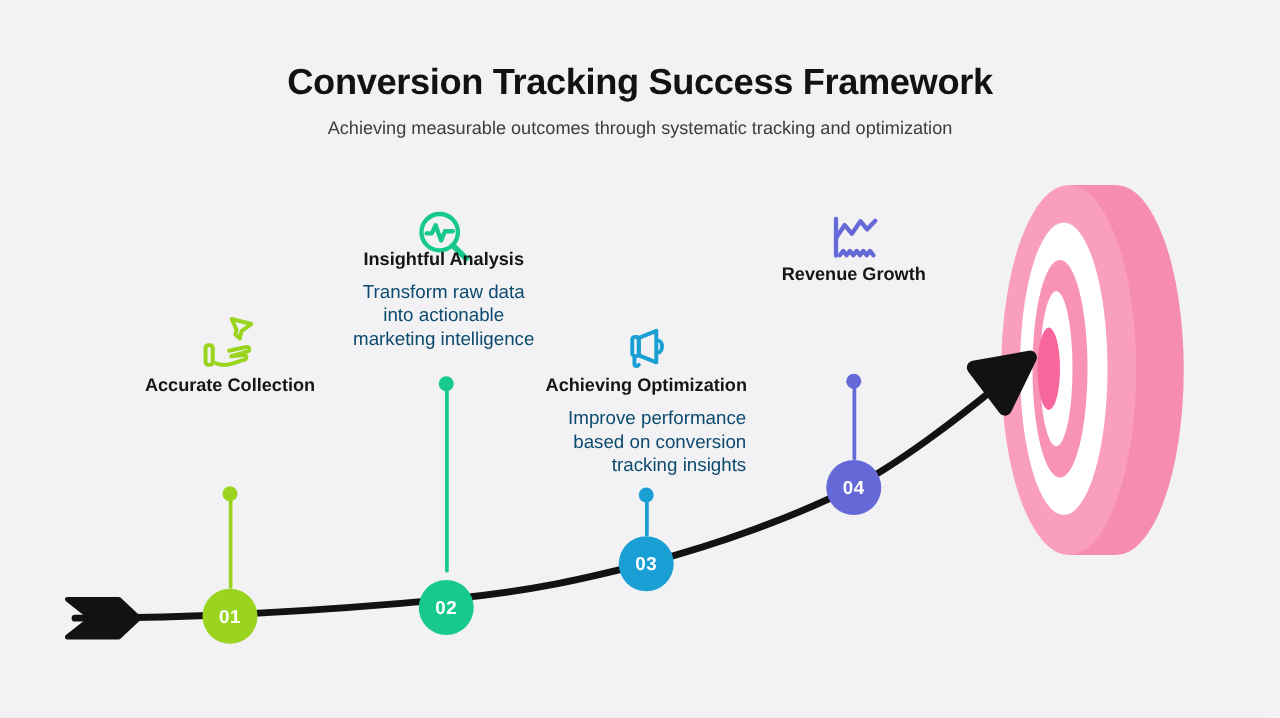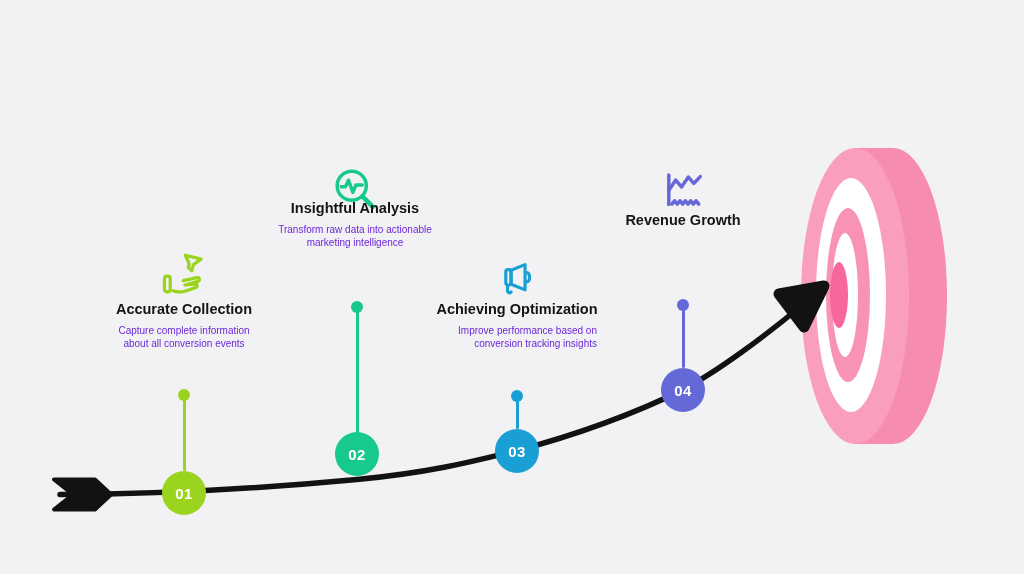--- a/index.html
+++ b/index.html
@@ -9,60 +9,64 @@
   
   .header{position:absolute;top:50px;left:0;width:1024px;text-align:center;}
   .header h1{margin:0;font-size:29px;font-weight:800;letter-spacing:-0.3px;color:#121212;}
   .header p{margin:12px 0 0 0;font-size:14.5px;color:#3c3c3c;}
 
   
   .icon{position:absolute;width:46px;height:46px;color:var(--c);}
   .icon svg{width:100%;height:100%;display:block;}
   .step-text{position:absolute;text-align:center;}
   .step-text h3{margin:0 0 8px 0;font-size:14.5px;font-weight:700;color:#151515;white-space:nowrap;}
-  .step-text p{margin:0;font-size:10px;line-height:1.28;color:#6d28d9;}
+  .step-text p{margin:0;font-size:15px;line-height:1.28;color:#0c4a6e;}
   .stem{position:absolute;width:3px;background:var(--c);border-radius:2px;}
   .stem::before{content:"";position:absolute;top:-5px;left:50%;transform:translateX(-50%);
     width:12px;height:12px;border-radius:50%;background:var(--c);}
   .badge{position:absolute;width:44px;height:44px;border-radius:50%;background:var(--c);
     display:flex;align-items:center;justify-content:center;color:#fff;
     font-size:15px;font-weight:700;letter-spacing:0.5px;}
 
   
   .s1 .icon{left:161px;top:252px;}
   .s1 .step-text{left:94px;top:301px;width:180px;}
   .s1 .step-text p{padding:0 20px;}
   .s1 .stem{left:182.5px;top:394px;height:77px;}
   .s1 .badge{left:162px;top:471px;}
 
   .s2 .icon{left:332px;top:166px;}
   .s2 .step-text{left:265px;top:200px;width:180px;}
   .s2 .step-text p{padding:0 12px;}
   .s2 .stem{left:355.5px;top:306px;height:152px;}
-  .s2 .badge{left:335px;top:432px;}
+  .s2 .badge{left:335px;top:464px;}
 
   .s3 .icon{left:496px;top:258px;width:42px;height:42px;}
   .s3 .step-text{left:427px;top:301px;width:180px;}
   .s3 .step-text p{padding:0 10px;text-align:right;}
   .s3 .stem{left:515.5px;top:395px;height:34px;}
   .s3 .badge{left:495px;top:429px;}
 
   .s4 .icon{left:660px;top:167px;}
   .s4 .step-text{left:593px;top:212px;width:180px;}
   .s4 .step-text p{padding:0 14px;}
   .s4 .stem{left:681.5px;top:304px;height:64px;}
   .s4 .badge{left:661px;top:368px;}
 
   .scene{position:absolute;left:0;top:0;}
 </style>
 </head>
 <body>
 
 <div class="canvas" style="background: rgb(242, 242, 244);">
 
+  <div class="header">
+    <h1>Conversion Tracking Success Framework</h1>
+    <p>Achieving measurable outcomes through systematic tracking and optimization</p>
+  </div>
 
   <svg class="scene" width="1024" height="574" viewBox="0 0 1024 574">
     <g>
       <ellipse cx="893" cy="296" rx="54" ry="148" fill="#f78cb1"></ellipse>
       <rect x="855" y="148" width="38" height="296" fill="#f78cb1"></rect>
       <ellipse cx="855" cy="296" rx="54" ry="148" fill="#fa9ebf"></ellipse>
       <ellipse cx="851" cy="295" rx="35" ry="117" fill="#ffffff"></ellipse>
       <ellipse cx="848" cy="295" rx="22" ry="87" fill="#f893b6"></ellipse>
       <ellipse cx="845" cy="295" rx="13" ry="62" fill="#ffffff"></ellipse>
       <ellipse cx="839" cy="295" rx="9" ry="33" fill="#f7679d"></ellipse>
@@ -79,21 +83,20 @@
       <svg viewBox="0 0 24 24" fill="none" stroke="currentColor" stroke-width="1.7" stroke-linecap="round" stroke-linejoin="round">
         <g transform="rotate(14 16 6)">
           <path d="M11.8 2.6 h8.4 l-3.2 3.9 v3.1 l-2.2-1.1 V6.5 Z"></path>
         </g>
         <rect x="1.8" y="12.6" width="3" height="8.2" rx="1.2"></rect>
         <path d="M6.2 20.2 c2.4 1 4.8.8 7.1 0 l4.7-1.6 c1.2-.4 1-2-.4-1.9 l-5.1.5 6.7-1.9 c1.3-.4 1-2.1-.4-1.9 l-7.2 1.5"></path>
       </svg>
     </div>
     <div class="step-text">
       <h3>Accurate Collection</h3>
-      <p>Capture complete information about all conversion events</p>
     </div>
     <div class="stem"></div>
     <div class="badge">01</div>
   </div>
 
   <div class="step s2" style="--c: #17c98d;">
     <div class="icon">
       <svg viewBox="0 0 24 24" fill="none" stroke="currentColor" stroke-width="1.8" stroke-linecap="round" stroke-linejoin="round">
         <circle cx="10.3" cy="10.3" r="7.6"></circle>
         <path d="M15.9 15.9 L21.3 21.3" stroke-width="2.4"></path>

